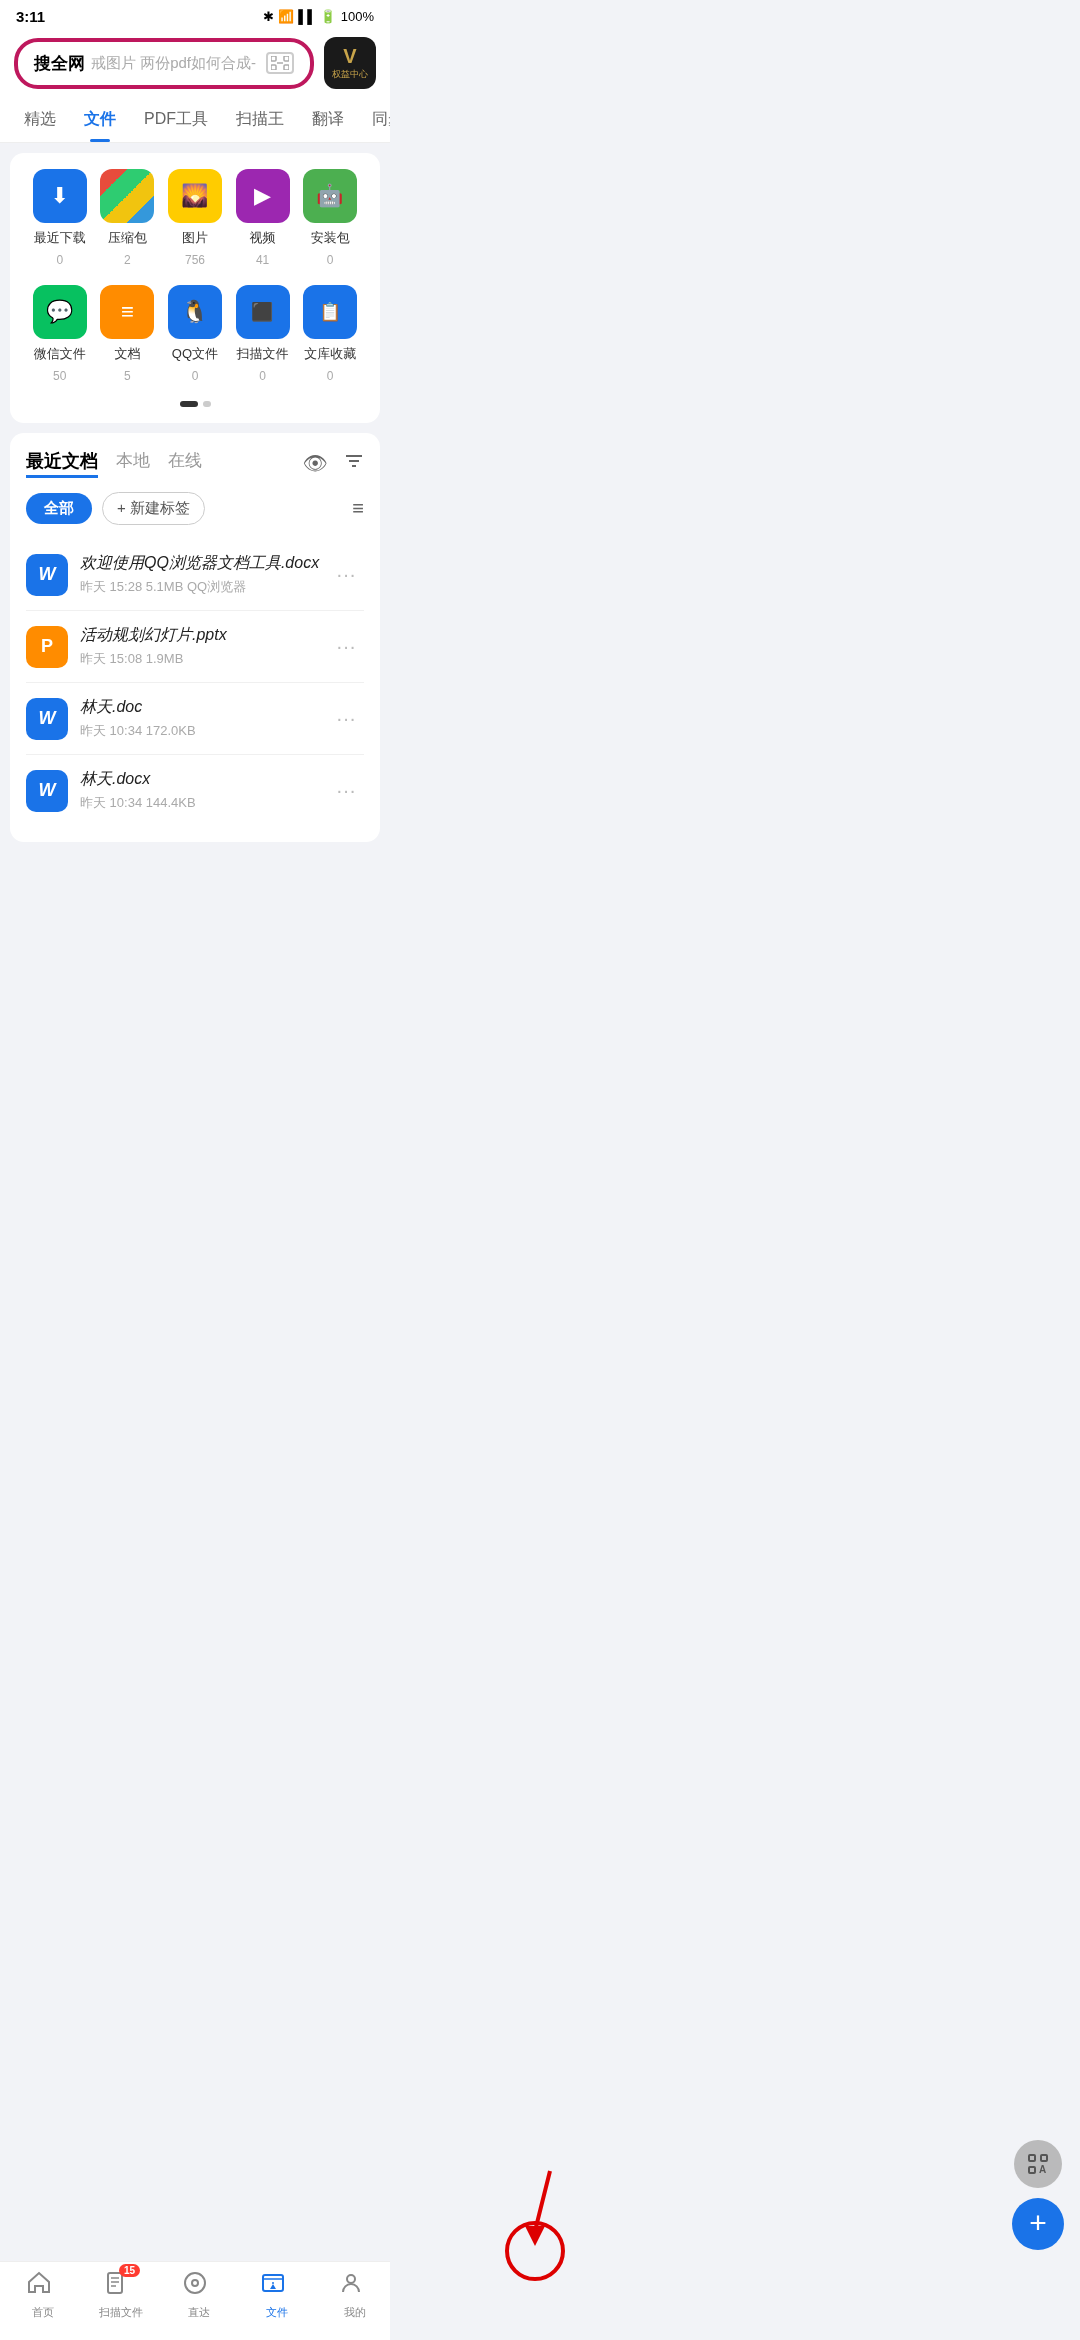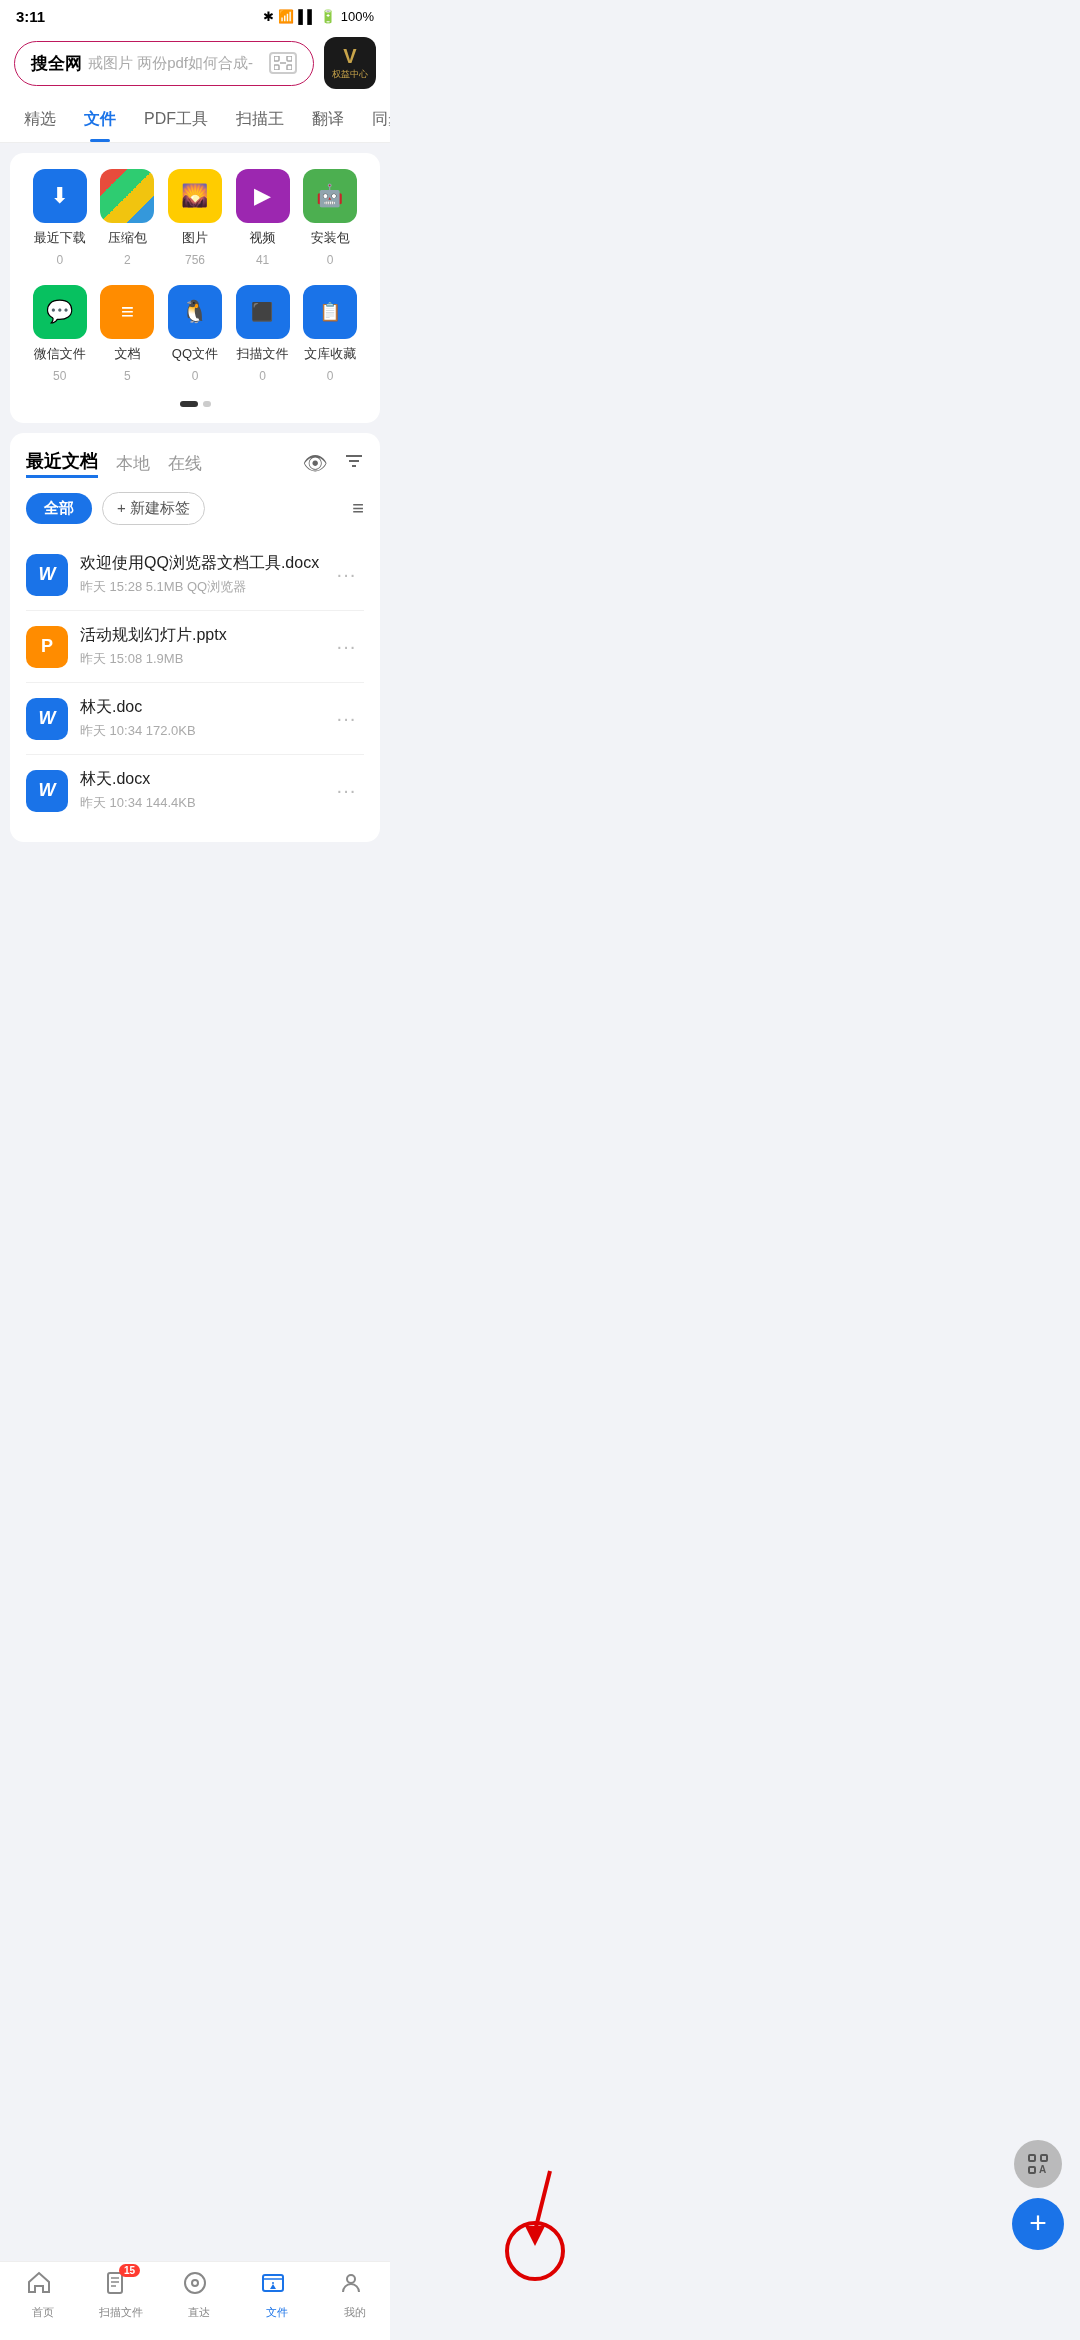--- a/index.html
+++ b/index.html
@@ -37,21 +37,21 @@
     
     .search-area {
       background: #fff;
       padding: 8px 14px 8px;
       display: flex;
       align-items: center;
       gap: 10px;
     }
     .search-box {
       flex: 1;
-      border: 1px solid #be185d;
+      border: 4px solid #be185d;
       border-radius: 24px;
       padding: 10px 16px;
       display: flex;
       align-items: center;
       gap: 6px;
     }
     .search-box-text {
       font-size: 17px;
       font-weight: 700;
       color: #000;
@@ -225,21 +225,20 @@
     }
     .recent-header {
       display: flex;
       align-items: center;
       justify-content: space-between;
       margin-bottom: 14px;
     }
     .recent-tabs {
       display: flex;
       gap: 18px;
-      align-items: center;
     }
     .recent-tab {
       font-size: 17px;
       color: #999;
       cursor: pointer;
     }
     .recent-tab.active {
       font-size: 18px;
       font-weight: 700;
       color: #000;
@@ -314,20 +313,21 @@
     }
     .doc-info {
       flex: 1;
       margin-left: 12px;
     }
     .doc-name {
       font-size: 16px;
       color: #222;
       font-weight: 500;
       margin-bottom: 4px;
+      font-style: italic;
     }
     .doc-meta {
       font-size: 13px;
       color: #aaa;
     }
     .doc-more {
       font-size: 20px;
       color: #bbb;
       padding: 0 8px;
     }

